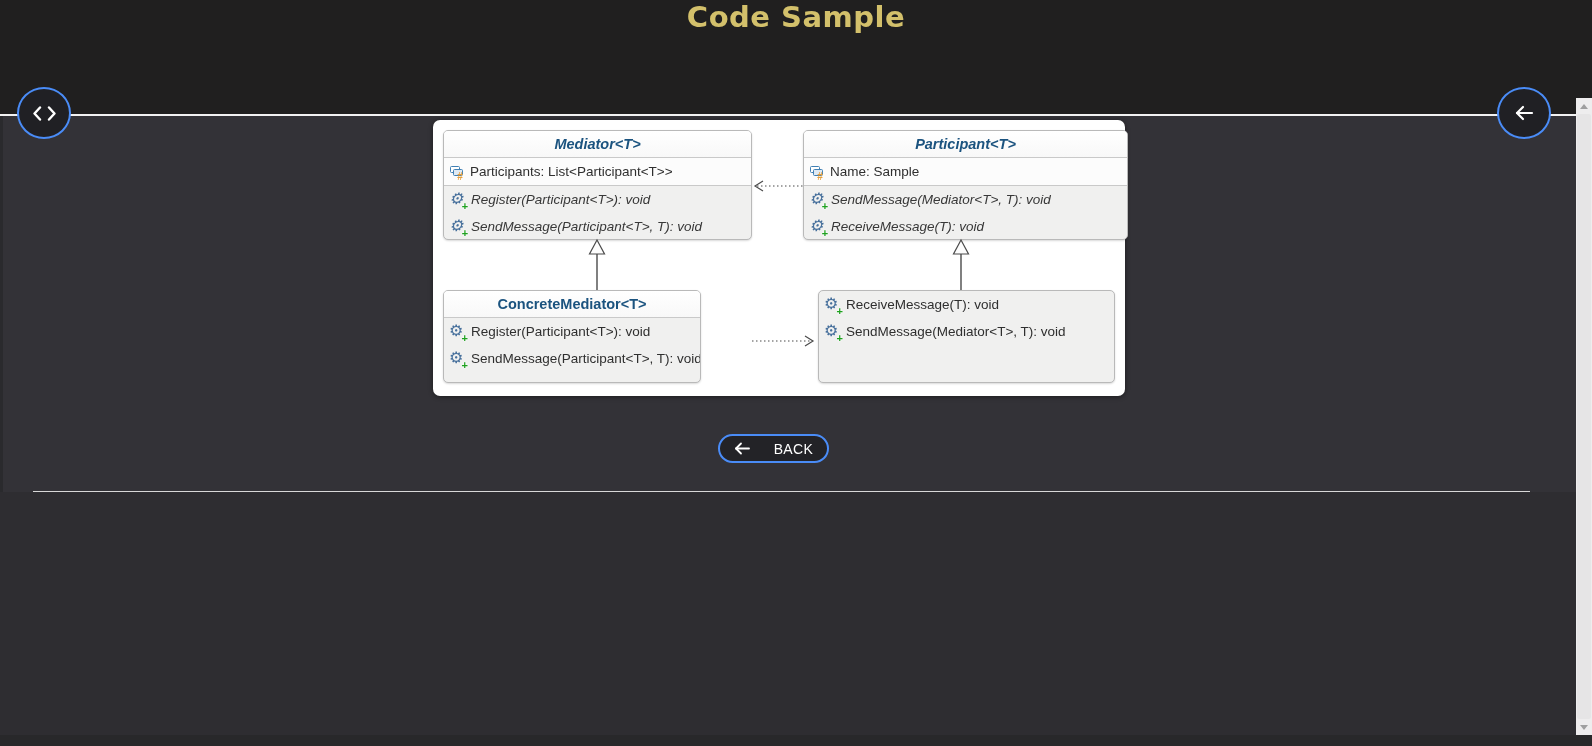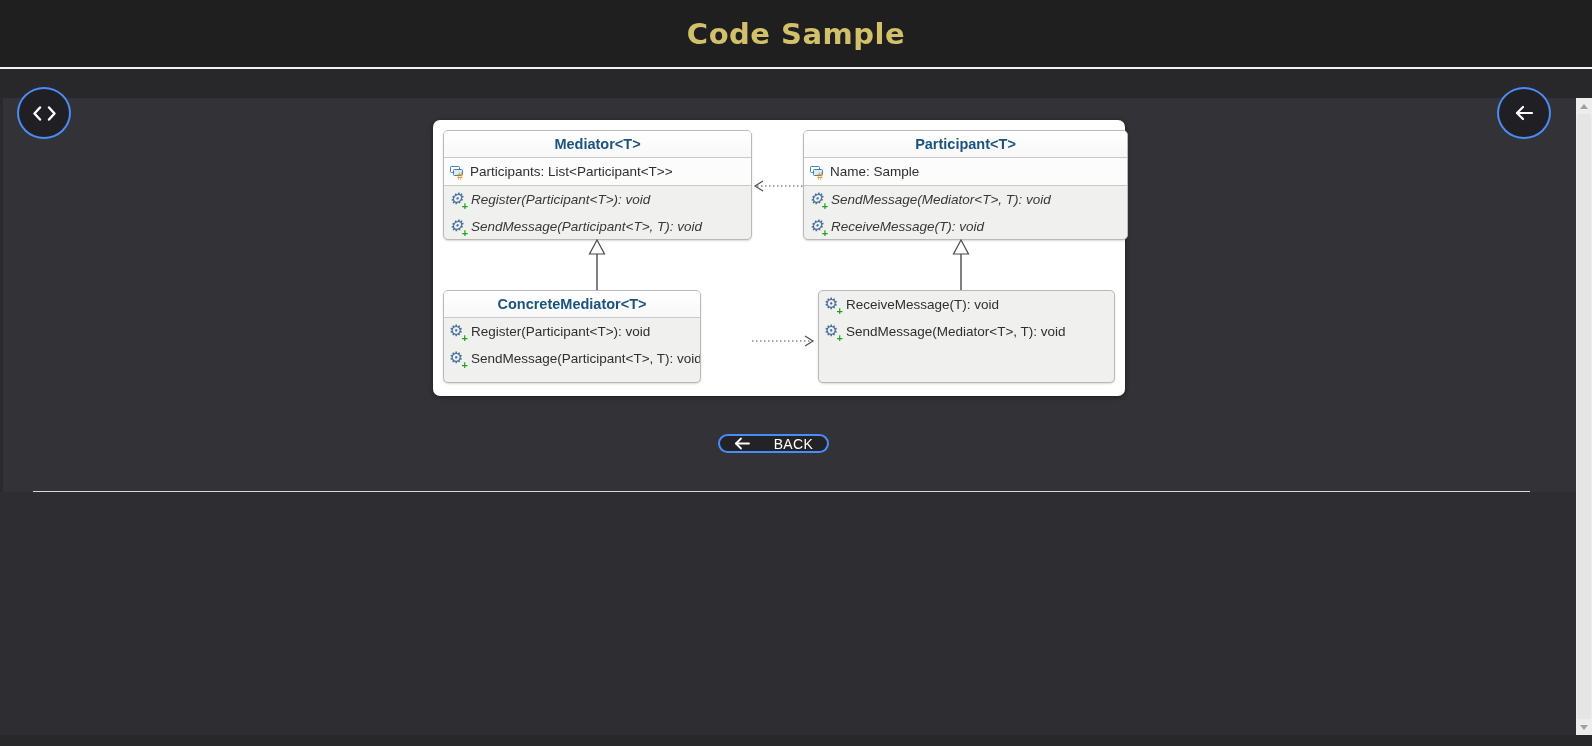--- a/index.html
+++ b/index.html
@@ -1,22 +1,22 @@
 <!DOCTYPE html>
 <html><head>
 <meta charset="utf-8">
 <style>
   html,body{margin:0;padding:0;background:#28282a;}
   .stage{position:relative;width:1592px;height:746px;overflow:hidden;
          font-family:"Liberation Sans",sans-serif;}
 
   
-  .header{position:absolute;left:0;top:0;width:100%;height:69px;background:#201f1f;
+  .header{position:absolute;left:0;top:0;width:100%;height:116px;background:#201f1f;
           border-bottom:2px solid #f2f2f2;box-sizing:border-box;
-          display:flex;align-items:center;justify-content:center;z-index:2;}
+          display:flex;align-items:flex-start;justify-content:center;z-index:2;}
   .page-title{font-family:"DejaVu Sans","Liberation Sans",sans-serif;
               font-size:29px;font-weight:700;color:#d3c06b;letter-spacing:.5px;}
 
   
   .content{position:absolute;left:0;top:98px;width:100%;height:637px;background:#333237;}
   .lower-area{position:absolute;left:0;top:394px;right:16px;bottom:0;background:#2e2d31;}
   .left-edge{position:absolute;left:0;top:0;width:3px;height:100%;background:#2a2a2d;}
   .divider{position:absolute;left:33px;top:393px;width:1497px;height:1px;background:#e6e6e6;opacity:.92;}
 
   
@@ -26,36 +26,36 @@
   .fab-left{left:17px;top:87px;}
   .fab-right{left:1497px;top:87px;}
 
   
   .panel{position:absolute;left:433px;top:22px;width:692px;height:276px;background:#ffffff;
          border-radius:7px;box-shadow:0 1px 5px rgba(0,0,0,.45);}
   .uml-box{position:absolute;border:1px solid #b9b9b9;border-radius:5px;background:#f0f0ef;
            overflow:hidden;box-sizing:border-box;box-shadow:0 1px 2px rgba(0,0,0,.15);}
   .uml-header{height:26px;line-height:26px;text-align:center;font-weight:700;font-size:14.5px;
               color:#1b537f;background:linear-gradient(#ffffff,#f8f8f8);border-bottom:1px solid #c9c9c9;}
-  .abstract .uml-header{}
+  .abstract .uml-header{font-style:italic;}
   .uml-fields{background:#fcfcfc;border-bottom:1px solid #c9c9c9;}
   .uml-row{height:27px;display:flex;align-items:center;padding-left:5px;gap:5px;
            font-size:13.5px;color:#2f2f2f;white-space:nowrap;}
   .uml-row.abstract-m{font-style:italic;color:#383838;}
   .micon{position:relative;width:17px;height:17px;flex:0 0 17px;}
   .gear{position:absolute;left:0;top:-1px;color:#47709c;font-size:16px;line-height:17px;}
   .plus{position:absolute;right:-2px;bottom:-4px;color:#1fa11f;font-weight:700;font-size:11px;
         text-shadow:0 0 2px #fff,0 0 2px #fff;}
   .ficon{flex:0 0 16px;height:16px;}
   .rel-overlay{position:absolute;left:0;top:0;pointer-events:none;}
 
   
   .actions{position:absolute;left:0;top:336px;width:1547px;display:flex;
            justify-content:center;gap:13px;}
-  .pill-btn{height:19px;border-radius:15px;border:2px solid #4a8cf7;background:#232327;
+  .pill-btn{height:29px;border-radius:15px;border:2px solid #4a8cf7;background:#232327;
             color:#ffffff;font-family:"Liberation Sans",sans-serif;font-size:14px;
             letter-spacing:.4px;display:inline-flex;align-items:center;gap:24px;
             padding:0 14px;cursor:pointer;box-sizing:border-box;}
 
   
   .scrollbar{position:absolute;right:0;top:98px;width:16px;height:637px;background:#eeedee;z-index:3;}
   .sb-arrow{position:absolute;left:0;width:16px;height:16px;display:flex;align-items:center;
             justify-content:center;cursor:pointer;}
   .sb-up{top:0;}
   .sb-down{bottom:0;}

